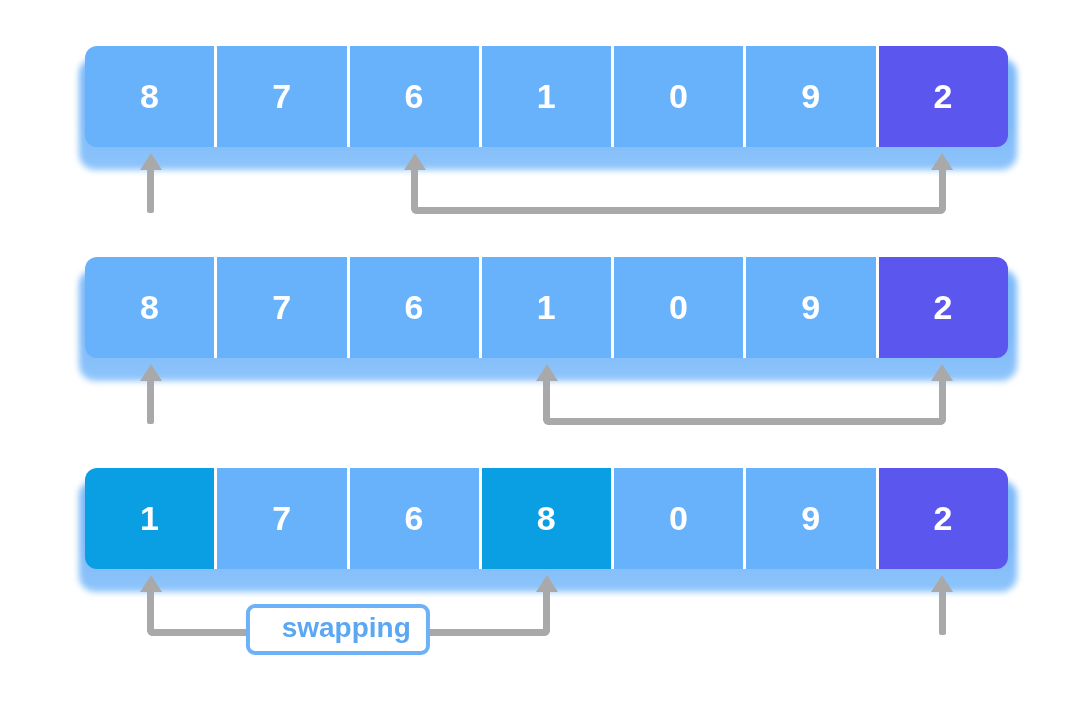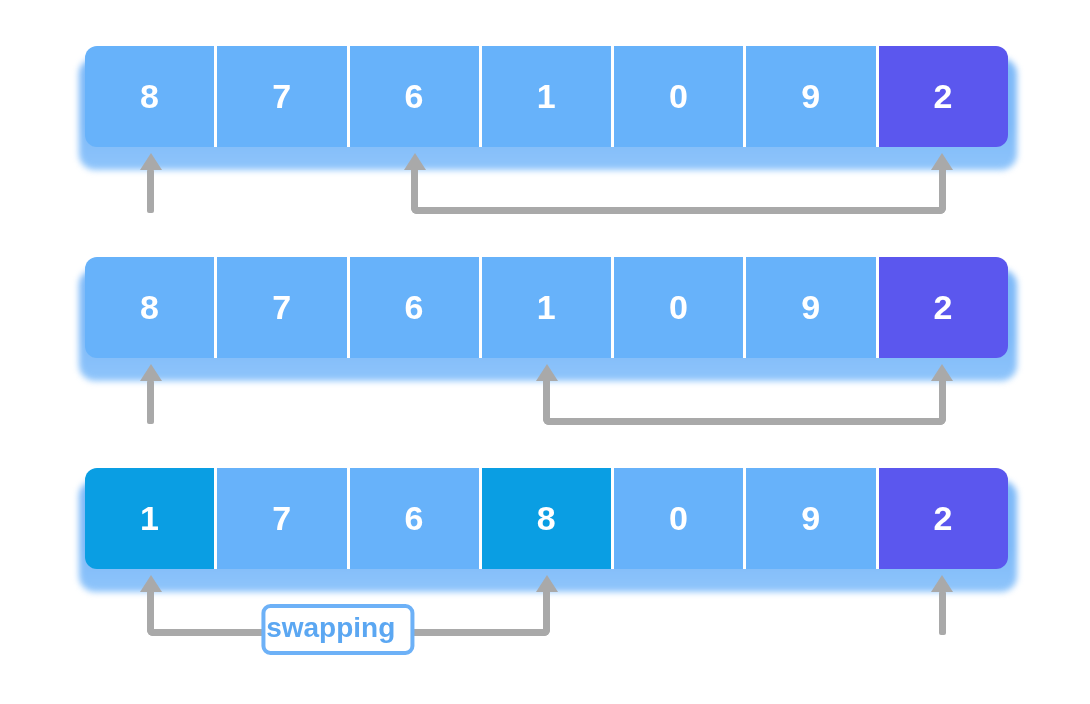--- a/index.html
+++ b/index.html
@@ -82,21 +82,21 @@
   }
   .swap-label {
     position: absolute;
     transform: translateX(-50%);
     background: #ffffff;
     border: 4px solid var(--label-border);
     border-radius: 9px;
     color: var(--label-text);
     font-size: 28px;
     font-weight: 700;
-    padding: 3px 15px 6px 1px;
+    padding: 3px 15px 6px 32px;
     line-height: 1.2;
     z-index: 4;
     white-space: nowrap;
   }
 </style>
 </head>
 <body>
 
 <div id="stage" style="--cell-default: #67b2fa; --cell-pivot: #5b57ee; --cell-swap: #0a9ee3; --cell-text: #ffffff; --tray: #7db9f8; --arrow: #a9a9a9; --label-text: #5ba7f2; --label-border: #6db1f7;">
     <div class="step" style="top: 46px;">

